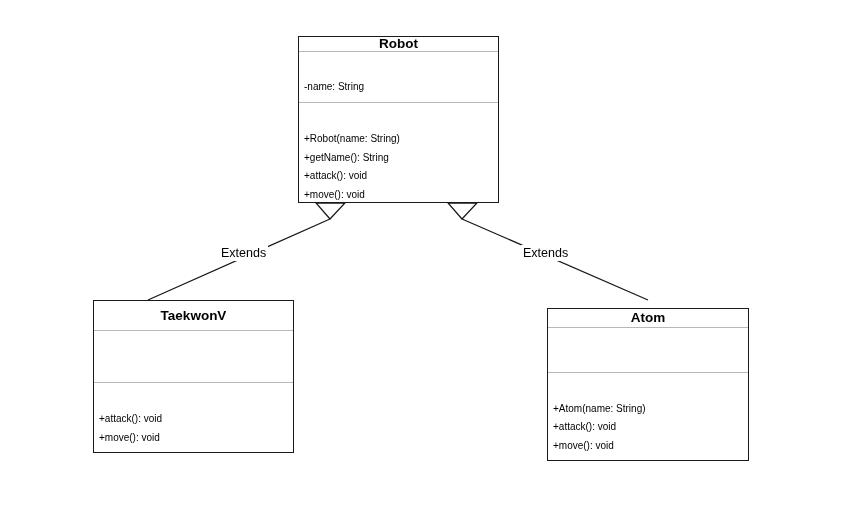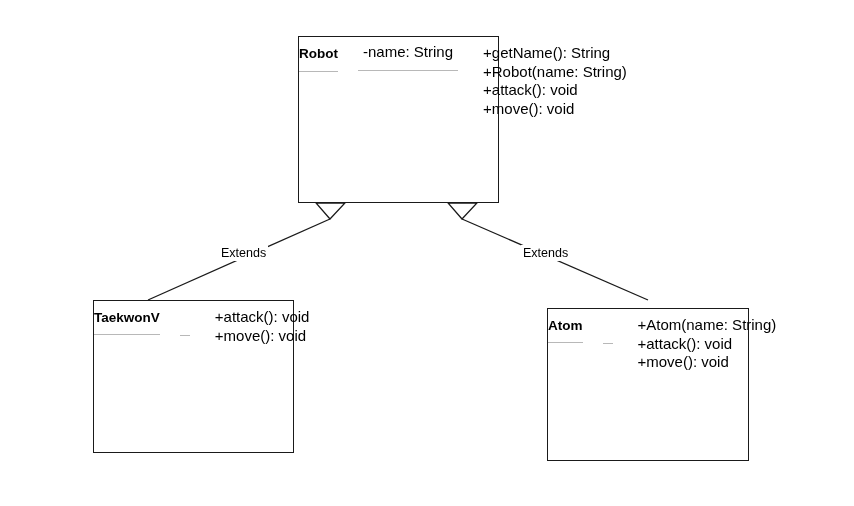--- a/index.html
+++ b/index.html
@@ -29,21 +29,21 @@
     z-index: 1;
   }
   
   .uml-class {
     position: absolute;
     z-index: 2;
     box-sizing: border-box;
     background: #ffffff;
     border: 1.4px solid #1a1a1a;
     display: flex;
-    flex-direction: row;
+    flex-direction: column;
     gap: 20px;
   }
   .uml-title {
     box-sizing: border-box;
     font-size: 13.5px;
     font-weight: bold;
     color: #000000;
     text-align: center;
     line-height: 1;
     display: flex;
@@ -55,21 +55,21 @@
     box-sizing: border-box;
     border-bottom: 1px solid #b8b8b8;
     padding: 6px 5px 6px 5px;
   }
   .uml-ops {
     box-sizing: border-box;
     padding: 7px 5px 5px 5px;
     flex: 1 1 auto;
   }
   .uml-member {
-    font-size: 15px;
+    font-size: 10px;
     color: #000000;
     line-height: 18.5px;
     white-space: nowrap;
   }
   
   .edge-label {
     position: absolute;
     z-index: 3;
     font-size: 12.5px;
     color: #000000;
@@ -103,22 +103,22 @@
   <div class="edge-label" style="left:219px; top:245px;">Extends</div>
 
   <div class="edge-label" style="left:521px; top:245px;">Extends</div>
 
   <div class="uml-class" style="left:298px; top:36px; width:201px; height:167px;">
     <div class="uml-title" style="height:35px;">Robot</div>
     <div class="uml-attrs" style="height:34px;">
       <div class="uml-member">-name: String</div>
     </div>
     <div class="uml-ops">
+      <div class="uml-member">+Robot(name: String)</div>
       <div class="uml-member">+getName(): String</div>
-      <div class="uml-member">+Robot(name: String)</div>
       <div class="uml-member">+attack(): void</div>
       <div class="uml-member">+move(): void</div>
     </div>
   </div>
 
   <div class="uml-class" style="left:48px; top:300px; width:201px; height:153px;margin-left:45px;">
     <div class="uml-title" style="height:34px;">TaekwonV</div>
     <div class="uml-attrs" style="height:35px;"></div>
     <div class="uml-ops">
       <div class="uml-member">+attack(): void</div>

